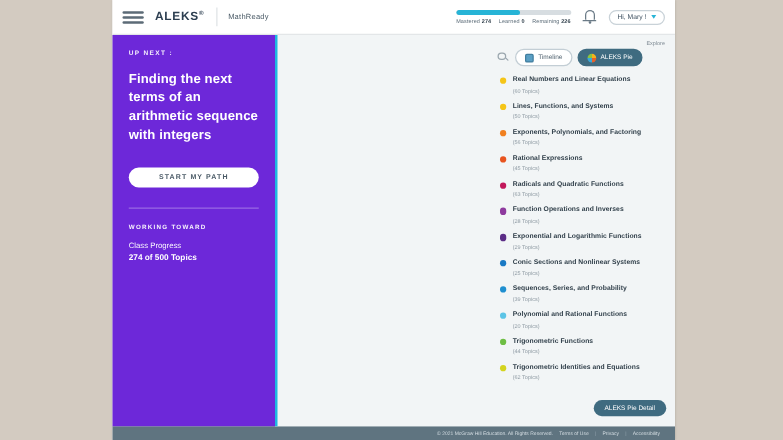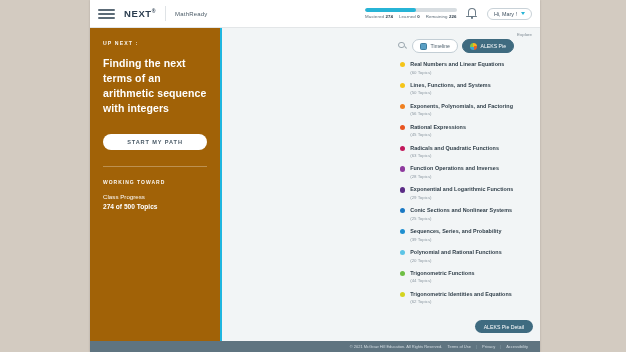--- a/index.html
+++ b/index.html
@@ -67,21 +67,21 @@
     border-left: 2.6px solid transparent; border-right: 2.6px solid transparent;
     border-top: 3px solid #27b4d6;
   }
 
   
   .body-area { flex: 1 1 auto; display: flex; min-height: 0; position: relative; }
 
   
   .left-panel {
     width: 130px; flex: 0 0 130px;
-    background: #a16207;
+    background: #6d28d9;
     padding: 12px 13px 0 13px;
     color: #ffffff;
     display: flex; flex-direction: column;
   }
   .up-next-label {
     font-size: 5.2px; letter-spacing: 1.1px; font-weight: bold;
     opacity: .92; margin-bottom: 10px;
   }
   .up-next-title {
     font-size: 10.5px; line-height: 15px; font-weight: bold; letter-spacing: .1px;
@@ -174,21 +174,21 @@
 
 <div id="app-window">
 
   <div class="topbar">
     <div class="hamburger">
       <i></i>
         <i></i>
         <i></i>
     </div>
     <div class="brand">
-      <span>NEXT</span><sup>®</sup>
+      <span>ALEKS</span><sup>®</sup>
     </div>
     <div class="divider-v"></div>
     <div class="course-name">MathReady</div>
 
     <div class="topbar-right">
       <div class="progress-block">
         <div class="pbar">
             <span id="pbar-fill" style="width: 55%; background: rgb(39, 180, 214);"></span>
           </div>
         <div class="plabels">

